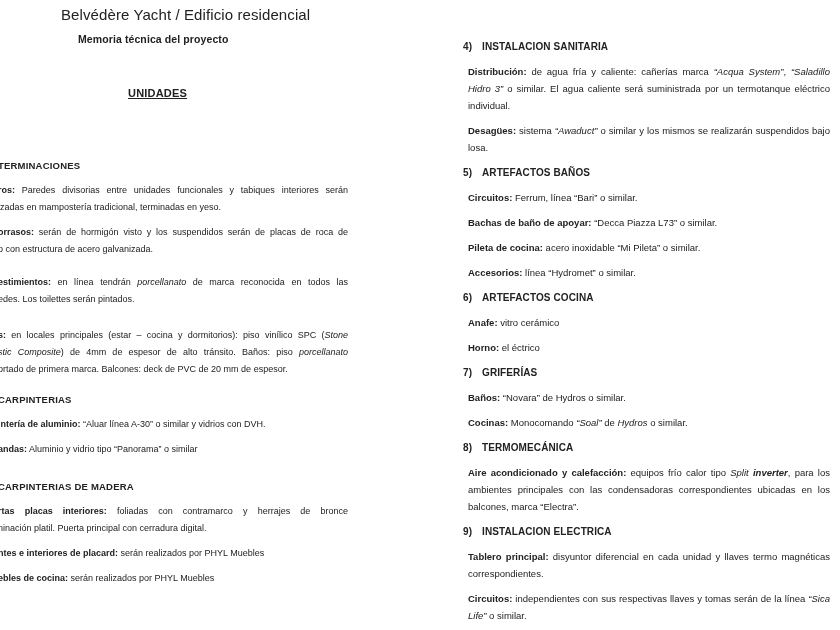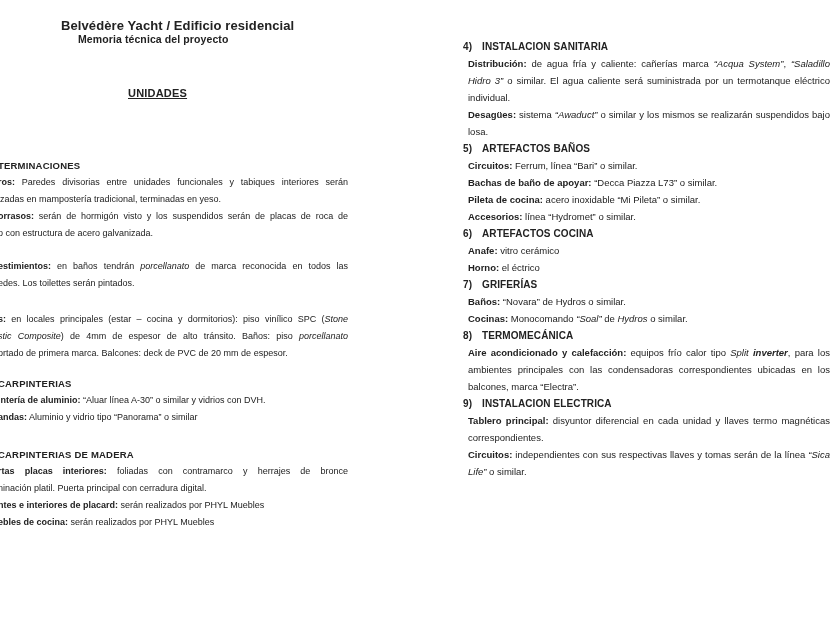--- a/index.html
+++ b/index.html
@@ -8,37 +8,37 @@
     background: #ffffff;
     overflow: hidden;
   }
   body {
     position: relative;
     font-family: "Liberation Sans", sans-serif;
     color: #222222;
   }
   .abs { position: absolute; }
   .doc-title {
-    left: 61px; top: 18px;
-    font-size: 13px; font-weight: bold; letter-spacing: 0.1px;
+    left: 61px; top: 6px;
+    font-size: 15px; font-weight: normal; letter-spacing: 0.1px;
   }
   .doc-subtitle {
     left: 78px; top: 33px;
     font-size: 10.5px; font-weight: bold; letter-spacing: 0.1px;
   }
   .unidades {
     left: 128px; top: 87px;
     font-size: 11px; font-weight: bold;
     text-decoration: underline; letter-spacing: 0.2px;
   }
   .col { position: absolute; font-size: 9.5px; line-height: 17px; }
   .col-left  { left: -2px;  top: 157px; width: 350px; }
   .col-right { left: 463px; top: 38px;  width: 367px; }
 
-  .blk { margin-top: 0; }
+  .blk { margin-top: 8px; }
   .col .blk:first-child { margin-top: 0; }
   
   .col-left .blk:nth-child(4) { margin-top: 16px; }
   .col-left .blk:nth-child(5) { margin-top: 19px; }
   .col-left .blk:nth-child(6) { margin-top: 13px; }
   .col-left .blk:nth-child(9) { margin-top: 20px; }
 
   .heading { font-weight: bold; font-size: 9.5px; letter-spacing: 0.2px; }
 
   .numheading { font-weight: bold; font-size: 10px; letter-spacing: 0.1px; }
@@ -73,21 +73,21 @@
     <div class="blk heading">TERMINACIONES</div>
     <div class="blk lines">
       <div class="line just"><span class="b">ros:</span><span class=""> Paredes divisorias entre unidades funcionales y tabiques interiores serán</span></div>
       <div class="line"><span class="">izadas en mampostería tradicional, terminadas en yeso.</span></div>
     </div>
     <div class="blk lines">
       <div class="line just"><span class="b">orrasos:</span><span class=""> serán de hormigón visto y los suspendidos serán de placas de roca de</span></div>
       <div class="line"><span class="">o con estructura de acero galvanizada.</span></div>
     </div>
     <div class="blk lines">
-      <div class="line just"><span class="b">estimientos:</span><span class=""> en baños tendrán </span><span class="i">porcellanato</span><span class=""> de marca reconocida en todos las</span></div>
+      <div class="line just"><span class="b">estimientos:</span><span class=""> en línea tendrán </span><span class="i">porcellanato</span><span class=""> de marca reconocida en todos las</span></div>
       <div class="line"><span class="">edes. Los toilettes serán pintados.</span></div>
     </div>
     <div class="blk lines">
       <div class="line just"><span class="b">s:</span><span class=""> en locales principales (estar – cocina y dormitorios): piso vinílico SPC (</span><span class="i">Stone</span></div>
       <div class="line just"><span class="i">stic Composite</span><span class="">) de 4mm de espesor de alto tránsito.  Baños: piso </span><span class="i">porcellanato</span></div>
       <div class="line"><span class="">ortado de primera marca. Balcones: deck de PVC de 20 mm de espesor.</span></div>
     </div>
     <div class="blk heading">CARPINTERIAS</div>
     <div class="blk lines">
       <div class="line"><span class="b">intería de aluminio:</span><span class=""> “Aluar línea A-30” o similar y vidrios con DVH.</span></div>

